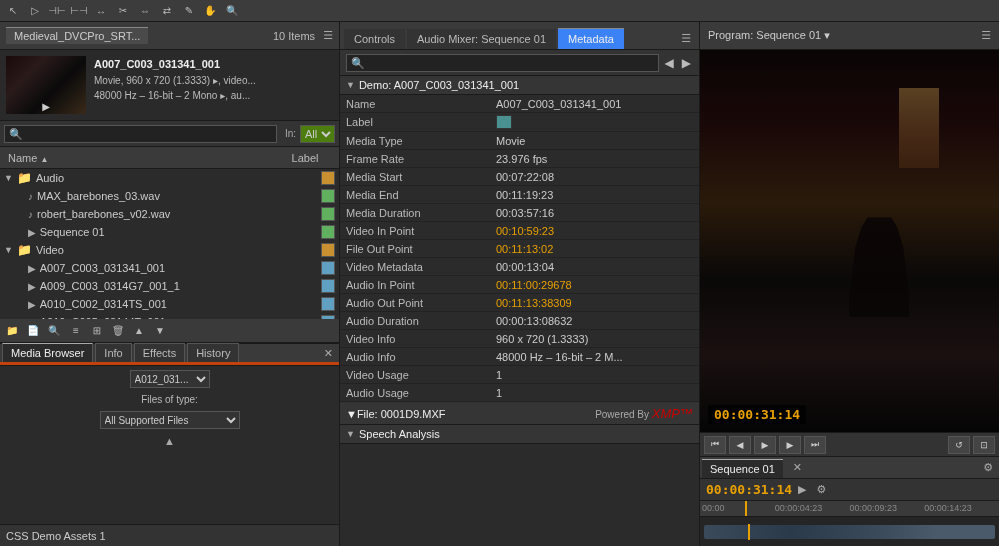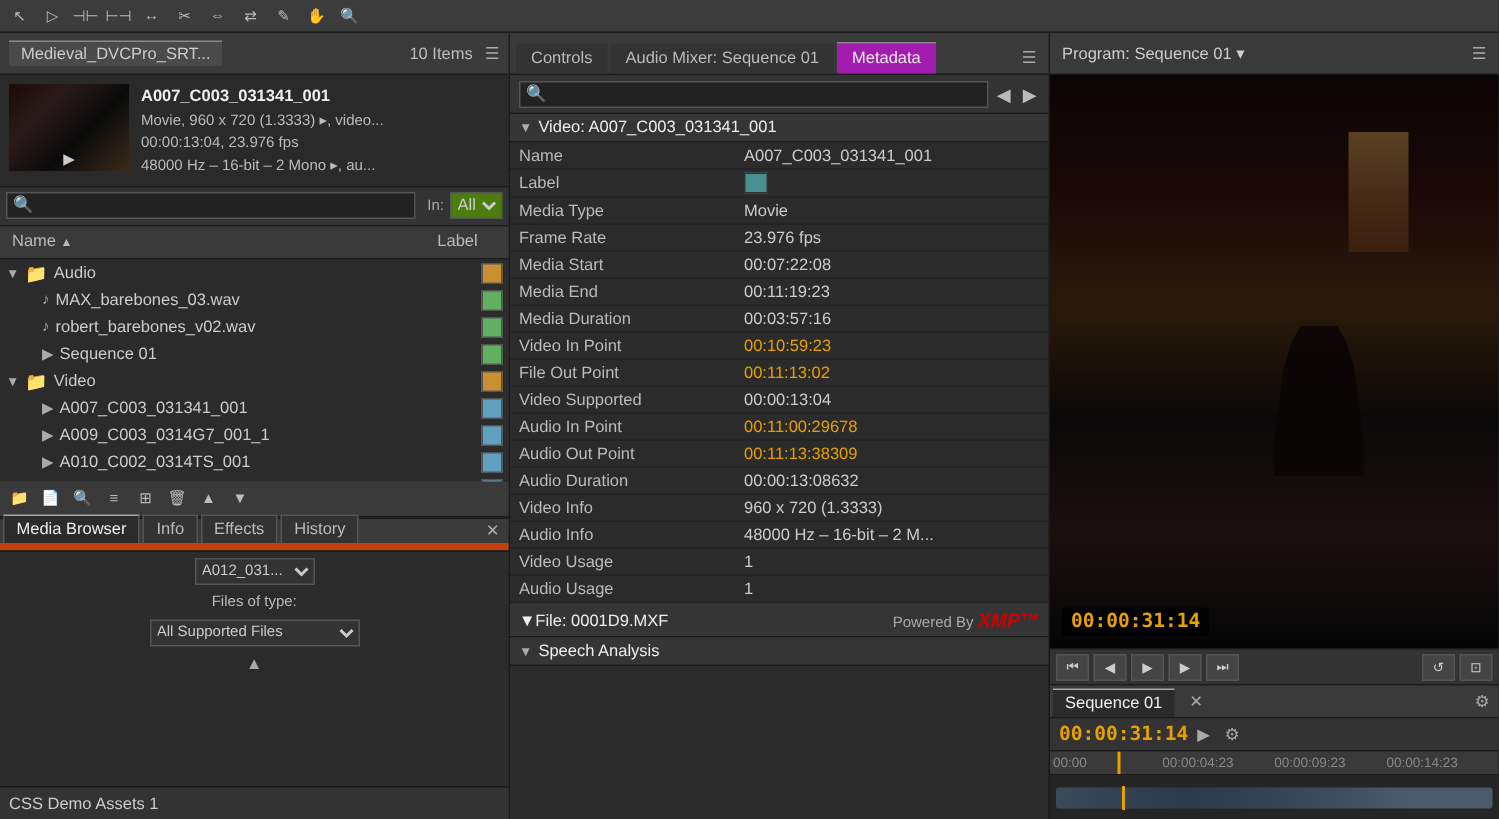--- a/index.html
+++ b/index.html
@@ -189,21 +189,21 @@
       flex: 1;
       font-size: 11px;
       color: #ccc;
     }
 
     
     #left-bottom-tabs {
       height: 22px;
       background: #3a3a3a;
       border-top: 1px solid #1a1a1a;
-      border-bottom: 5px solid #c2410c;
+      border-bottom: 3px solid #c2410c;
       display: flex;
       align-items: flex-end;
       padding: 0 2px;
       gap: 2px;
     }
     .btab {
       padding: 3px 8px;
       font-size: 11px;
       color: #bbb;
       cursor: pointer;
@@ -269,21 +269,21 @@
       gap: 2px;
     }
     .mtab {
       padding: 4px 10px;
       font-size: 11px;
       color: #bbb;
       cursor: pointer;
       background: #333;
     }
     .mtab.active {
-      background: #a21caf;
+      background: #3b82f6;
       color: #eee;
       border-top: 1px solid #888;
     }
 
     
     #meta-search {
       height: 26px;
       background: #333;
       border-bottom: 1px solid #1a1a1a;
       display: flex;
@@ -578,21 +578,20 @@
     </div>
 
     <div id="clip-preview">
       <div id="clip-thumbnail">
         <div class="thumb-img"></div>
         <div class="play-btn">▶</div>
       </div>
       <div id="clip-info">
         <div class="clip-name">A007_C003_031341_001</div>
         <div>Movie, 960 x 720 (1.3333) ▸, video...</div>
-        <div>00:00:13:04, 23.976 fps</div>
         <div>48000 Hz – 16-bit – 2 Mono ▸, au...</div>
       </div>
     </div>
 
     <div id="search-bar">
       <input type="text" placeholder="🔍" style="width: 200px;">
       <span class="in-label">In:</span>
       <select class="in-select">
         <option>All</option>
       </select>
@@ -708,21 +707,21 @@
       <input type="text" style="flex: 1 1 0%; background: rgb(34, 34, 34); border: 1px solid rgb(85, 85, 85); color: rgb(204, 204, 204); padding: 2px 4px; font-size: 11px; height: 18px;" placeholder="🔍">
       <span class="nav-arrow">◀</span>
       <span class="nav-arrow">▶</span>
     </div>
 
     <div id="meta-wrapper">
       <div id="meta-inner">
 
         <div class="meta-section-header">
           <span class="triangle">▼</span>
-          <span>Video: A007_C003_031341_001</span>
+          <span>Demo: A007_C003_031341_001</span>
         </div>
 
         <div class="meta-row">
           <span class="meta-key">Name</span>
           <span class="meta-val">A007_C003_031341_001</span>
         </div>
         <div class="meta-row">
           <span class="meta-key">Label</span>
           <span class="meta-val teal-swatch">
             <span class="swatch-box"></span>
@@ -750,21 +749,21 @@
         </div>
         <div class="meta-row">
           <span class="meta-key">Video In Point</span>
           <span class="meta-val orange">00:10:59:23</span>
         </div>
         <div class="meta-row">
           <span class="meta-key">File Out Point</span>
           <span class="meta-val orange">00:11:13:02</span>
         </div>
         <div class="meta-row">
-          <span class="meta-key">Video Supported</span>
+          <span class="meta-key">Video Metadata</span>
           <span class="meta-val">00:00:13:04</span>
         </div>
         <div class="meta-row">
           <span class="meta-key">Audio In Point</span>
           <span class="meta-val orange">00:11:00:29678</span>
         </div>
         <div class="meta-row">
           <span class="meta-key">Audio Out Point</span>
           <span class="meta-val orange">00:11:13:38309</span>
         </div>
@@ -787,21 +786,21 @@
         <div class="meta-row">
           <span class="meta-key">Audio Usage</span>
           <span class="meta-val">1</span>
         </div>
 
         <div class="meta-file-header">
           <span class="triangle">▼</span>
           <span>File: 0001D9.MXF</span>
           <span class="powered-by">
             <span>Powered By</span>
-            <span class="xmp-logo" style="font-weight:bold;font-style:italic;color:#cc0000;font-size:13px;">XMP™</span>
+            <span class="xmp-logo" style="font-weight:normal;font-style:italic;color:#cc0000;font-size:13px;">XMP™</span>
           </span>
         </div>
 
         <div class="meta-section-header">
           <span class="triangle">▼</span>
           <span>Speech Analysis</span>
         </div>
       </div>
     </div>
   </div>

